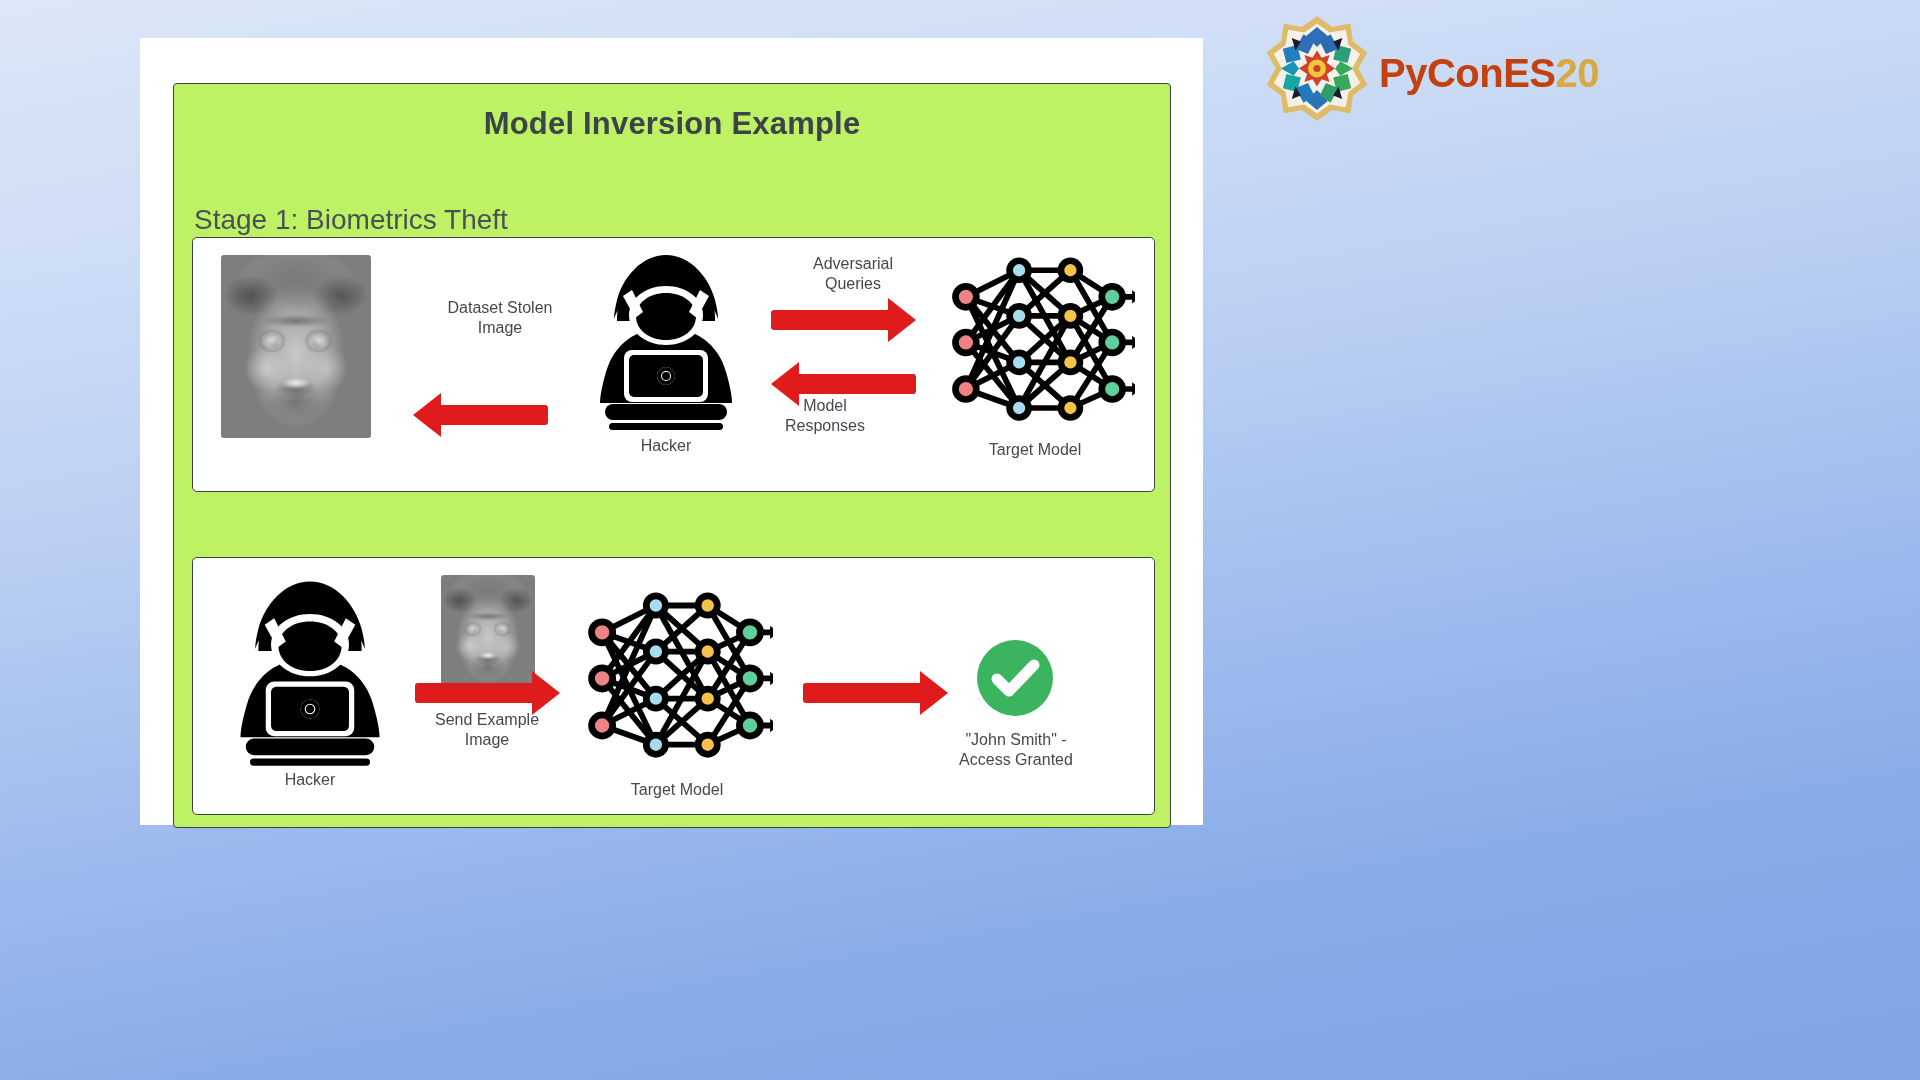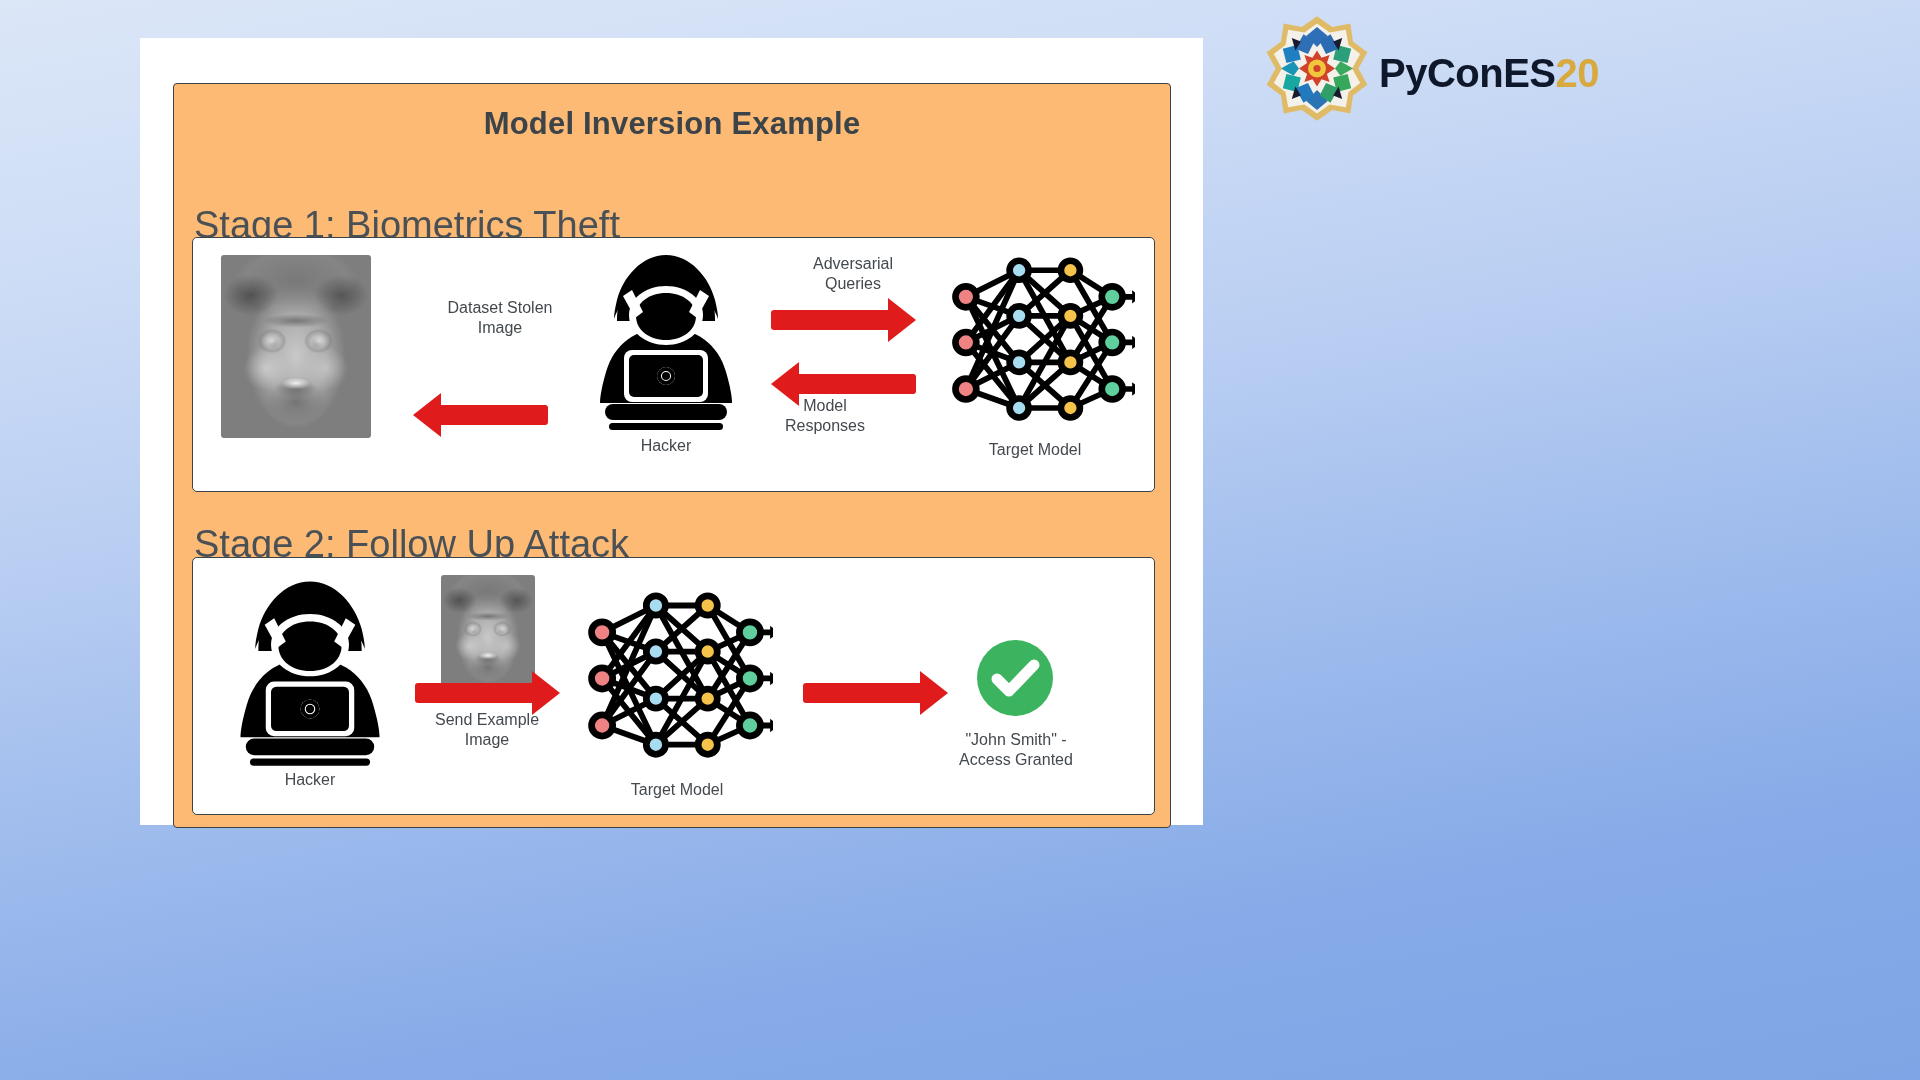--- a/index.html
+++ b/index.html
@@ -23,37 +23,37 @@
     background: #ffffff;
   }
 
   
   #panel {
     position: absolute;
     left: 33px; top: 45px;
     width: 998px; height: 745px;
     border: 1px solid #3b4248;
     border-radius: 4px;
-    background: #fdba74;
+    background: #bef264;
   }
 
   #slide-title {
     position: absolute;
     left: 0; right: 0; top: 22px;
     text-align: center;
     font-size: 31px;
     font-weight: bold;
     color: #3c4449;
     letter-spacing: 0.2px;
   }
 
   .stage-heading {
     position: absolute;
     left: 20px;
-    font-size: 38px;
+    font-size: 28px;
     font-weight: normal;
     color: #4a5156;
   }
   #stage1-heading { top: 120px; }
   #stage2-heading { top: 439px; }
 
   .stage-box {
     position: absolute;
     left: 18px;
     width: 963px;
@@ -145,21 +145,21 @@
   }
   #logo-mark { width: 108px; height: 118px; flex: 0 0 auto; }
   #logo-mark svg { display: block; width: 100%; height: 100%; }
   #logo-text {
     margin-left: 8px;
     font-size: 40px;
     font-weight: bold;
     letter-spacing: -0.5px;
     white-space: nowrap;
   }
-  #logo-text .pycones { color: #0f172a; }
+  #logo-text .pycones { color: #c2410c; }
   #logo-text .year { color: #d7a93f; }
 </style>
 </head>
 <body>
 
 <div id="slide">
 
   <div id="panel">
 
     <div id="slide-title">Model Inversion Example</div>
@@ -290,21 +290,20 @@
             <circle cx="176" cy="48" r="11" fill="#5fcf9e"></circle>
             <circle cx="176" cy="96" r="11" fill="#5fcf9e"></circle>
             <circle cx="176" cy="145" r="11" fill="#5fcf9e"></circle>
           </g>
         </svg>
       </div>
       <div class="caption" style="left:742px; top:202px; width:200px;">Target Model</div>
 
     </div>
 
-    <div id="stage2-heading" class="stage-heading">Stage 2: Follow Up Attack</div>
 
     <div id="stage2-box" class="stage-box">
 
       <div class="hacker" style="left:38px; top:18px; width:158px; height:190px;">
         <svg viewBox="0 0 150 180" xmlns="http://www.w3.org/2000/svg" aria-hidden="true">
           <g fill="#000000">
             <path d="M75 78c-30 0-52 16-60 44-4 14-6 24-6 31h132c0-7-2-17-6-31-8-28-30-44-60-44z"></path>
             <path d="M75 5c-24 0-43 22-49 45-2 8-3 14-3 19 4-12 12-22 23-28 9-5 19-7 29-7s20 2 29 7c11 6 19 16 23 28 0-5-1-11-3-19C118 27 99 5 75 5z"></path>
             <path d="M75 8c-23 0-42 24-48 50-1 5-1 9-1 13h98c0-4 0-8-1-13C117 32 98 8 75 8z"></path>
             <path d="M75 36c-21 0-37 13-37 29 0 17 17 30 37 30s37-13 37-30c0-16-16-29-37-29z" fill="#ffffff"></path>

